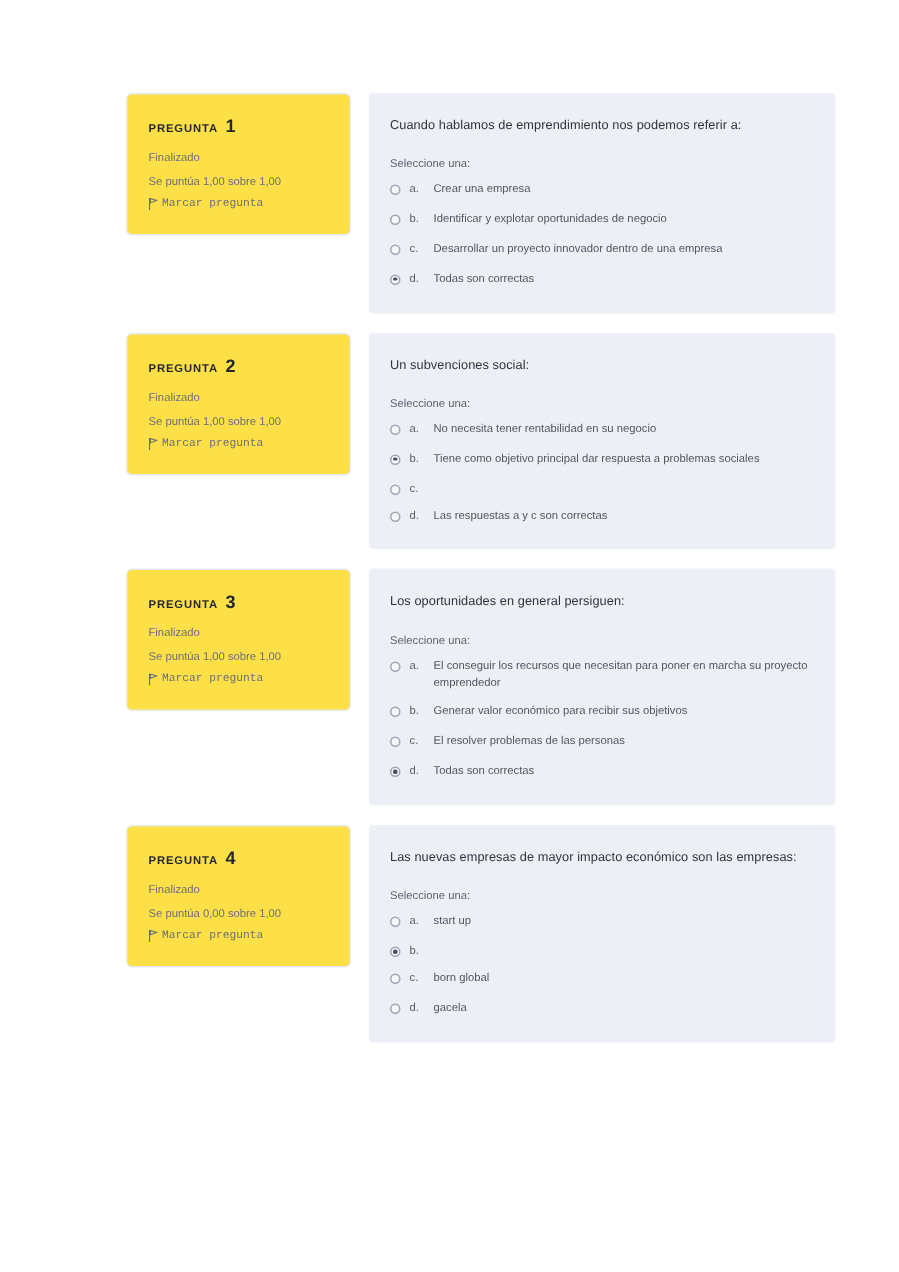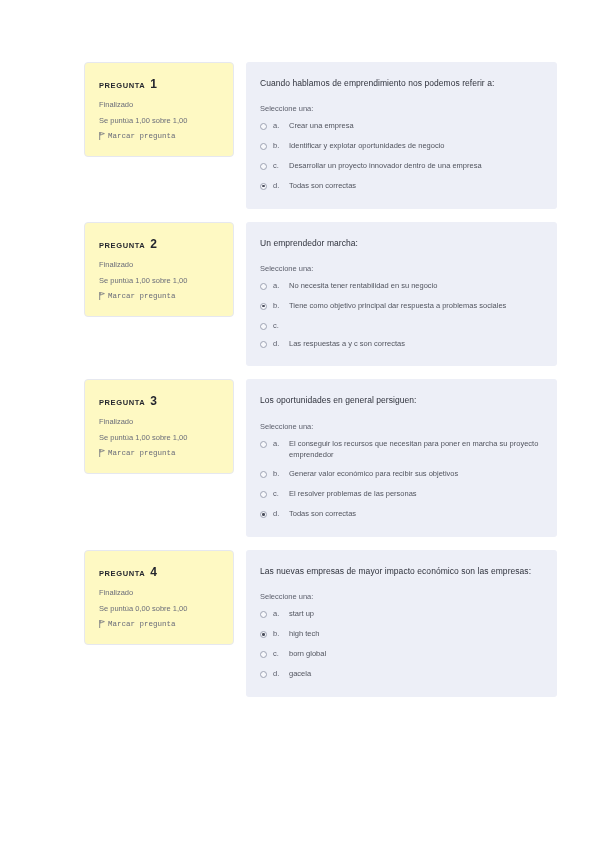--- a/index.html
+++ b/index.html
@@ -31,21 +31,21 @@
     align-items: flex-start;
     margin-bottom: 13px;
   }
   
   .info-col {
     width: 150px;
     margin-left: 84px;
     flex: 0 0 150px;
   }
   .info-card {
-    background: #fef9c3;
+    background: #fde047;
     border: 1px solid #e6e8ef;
     border-radius: 4px;
     padding: 14px 14px 16px 14px;
     box-sizing: border-box;
   }
   .info-header {
     font-size: 7.5px;
     font-weight: bold;
     letter-spacing: 0.6px;
     color: #24262e;
@@ -219,21 +219,21 @@
               <span class="flag-icon"><svg viewBox="0 0 6 8" width="6" height="8" aria-hidden="true">
                   <path d="M0.7 0 L0.7 8" stroke="#6a6d7a" stroke-width="0.8" fill="none"></path>
                   <path d="M1.3 0.4 L5.4 1.6 L1.3 3.1 Z" fill="none" stroke="#6a6d7a" stroke-width="0.7"></path>
                 </svg></span>
               <span>Marcar pregunta</span>
             </div>
           </div>
         </div>
         <div class="content-col">
           <div class="qpanel">
-            <div class="qtext">Un emprendedor marcha:</div>
+            <div class="qtext">Un subvenciones social:</div>
             <div class="prompt">Seleccione una:</div>
             <ul class="answers">
               <li class="answer">
                 <span class="radio"></span>
                 <span class="answer-letter">a.</span>
                 <span class="answer-text">No necesita tener rentabilidad en su negocio</span>
               </li>
               <li class="answer">
                 <span class="radio checked"></span>
                 <span class="answer-letter">b.</span>
@@ -323,21 +323,20 @@
             <div class="prompt">Seleccione una:</div>
             <ul class="answers">
               <li class="answer">
                 <span class="radio"></span>
                 <span class="answer-letter">a.</span>
                 <span class="answer-text">start up</span>
               </li>
               <li class="answer">
                 <span class="radio checked"></span>
                 <span class="answer-letter">b.</span>
-                <span class="answer-text">high tech</span>
               </li>
               <li class="answer">
                 <span class="radio"></span>
                 <span class="answer-letter">c.</span>
                 <span class="answer-text">born global</span>
               </li>
               <li class="answer">
                 <span class="radio"></span>
                 <span class="answer-letter">d.</span>
                 <span class="answer-text">gacela</span>

